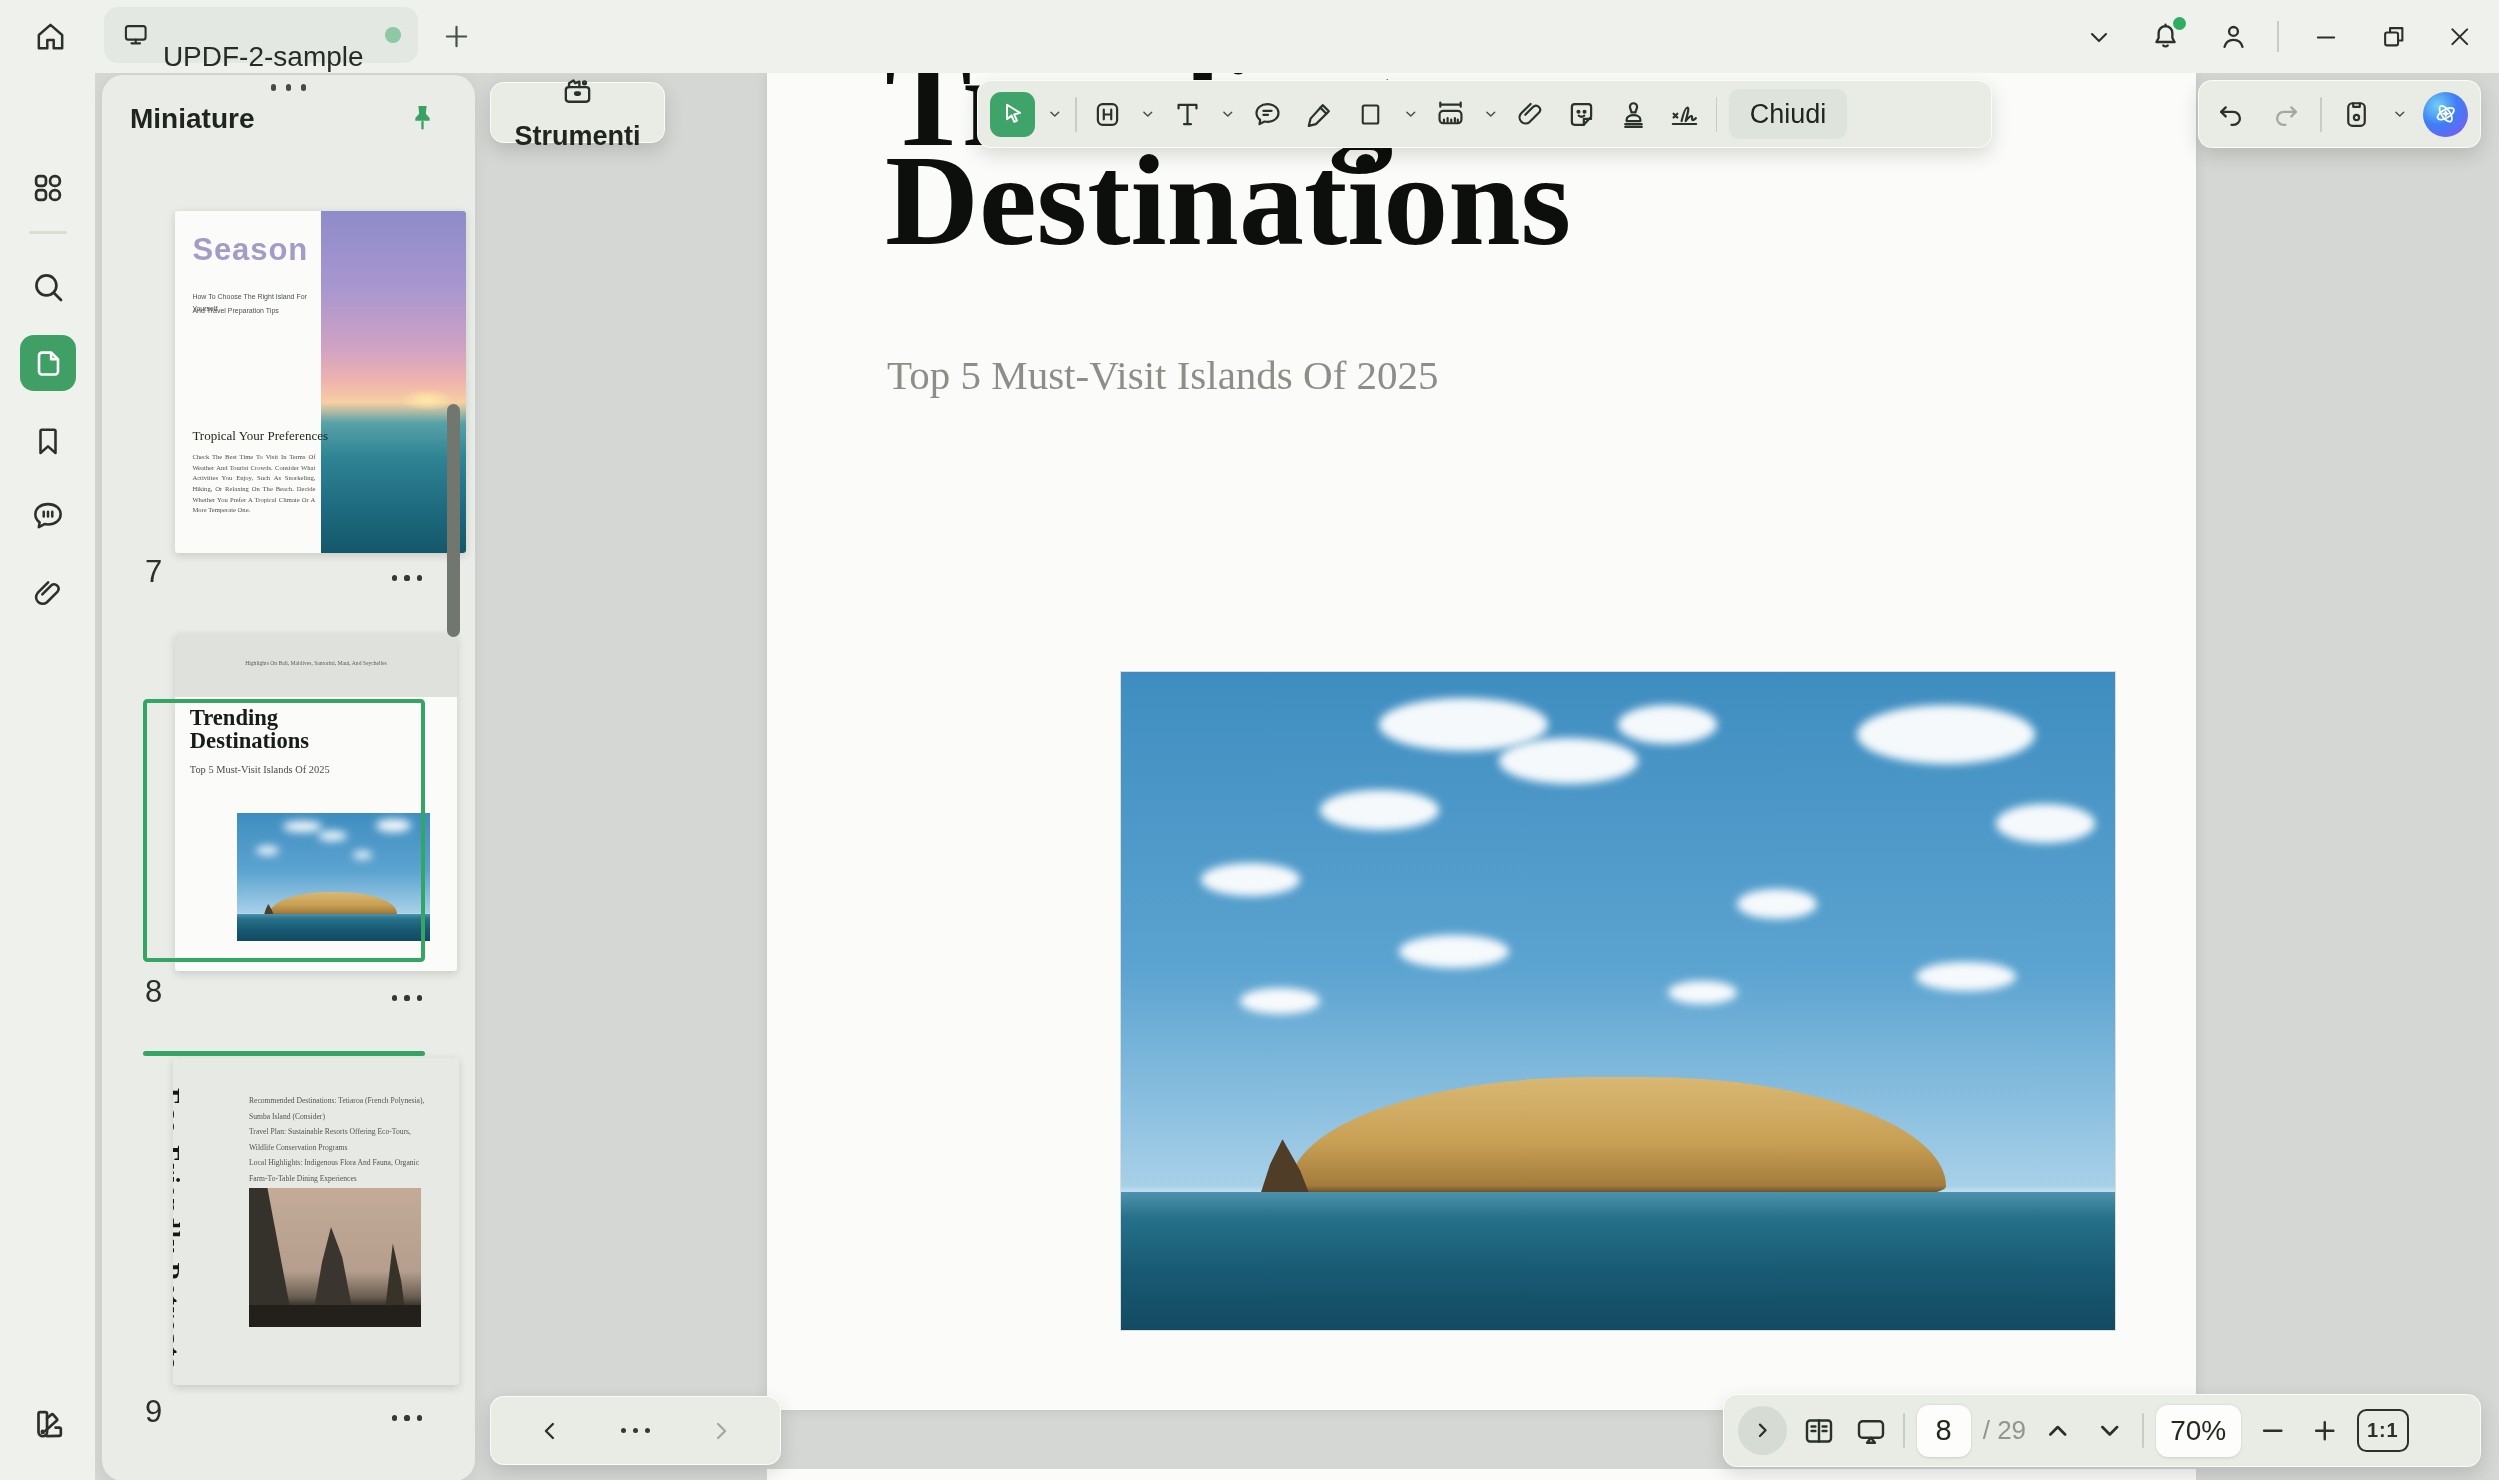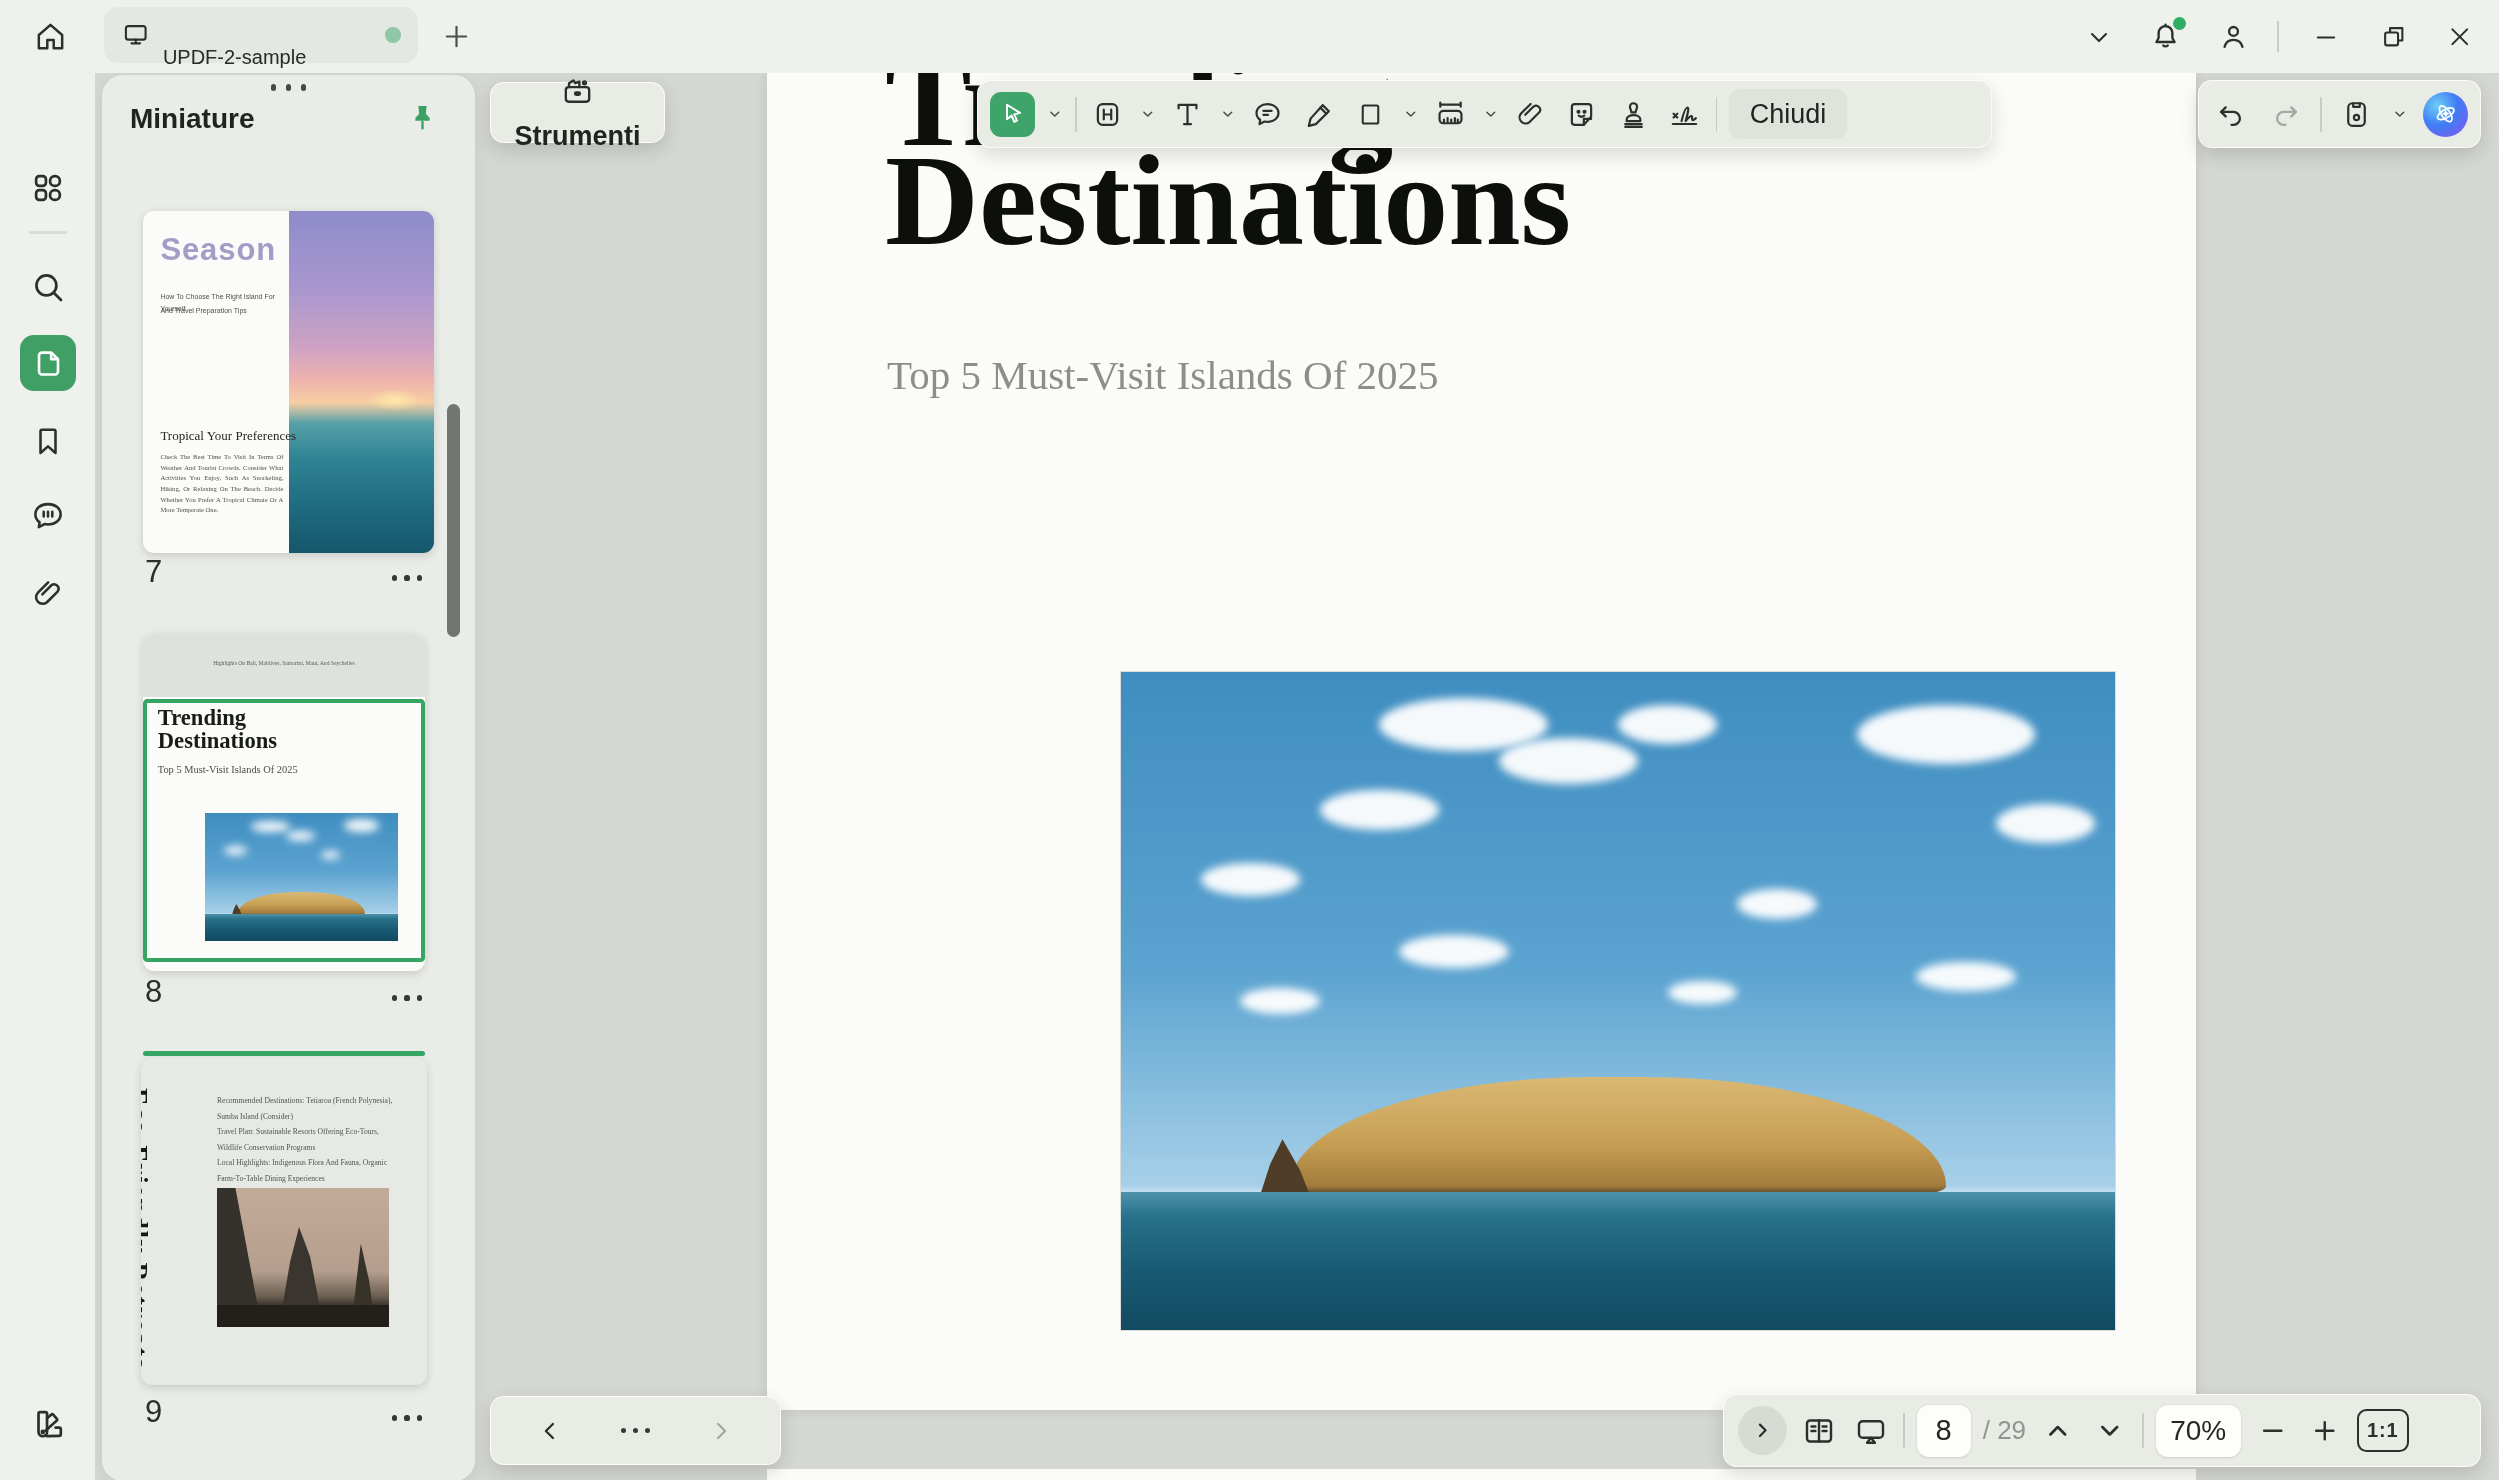--- a/index.html
+++ b/index.html
@@ -8,21 +8,21 @@
   .abs { position:absolute; }
   svg { display:block; }
   .ic { color:#2b302b; }
 
   
   .topbar { left:0; top:0; width:2500px; height:73px; background:#eff1ed; z-index:40; }
   .iconbtn { display:flex; align-items:center; justify-content:center; border-radius:10.4px; }
   .home { left:24px; top:10.4px; width:52px; height:52px; }
   .tab { left:104px; top:7px; width:314px; height:56px; background:#e3e8e2; border-radius:14px;
          display:flex; align-items:center; padding:0 17.4px; gap:12px; }
-  .tab-label { font-size:20px; color:#272d26; flex:1; white-space:nowrap;margin-top:44px; }
+  .tab-label { font-size:28px; color:#272d26; flex:1; white-space:nowrap;margin-top:44px; }
   .tab-dot { width:15.6px; height:15.6px; border-radius:50%; background:#8fc8a6; }
   .plusbtn { left:434px; top:14px; width:45px; height:45px; color:#4a504a; }
   .winctl { top:8.7px; width:56px; height:56px; }
   .bell-wrap { position:relative; }
   .bell-badge { position:absolute; right:7px; top:8.7px; width:13px; height:13px; border-radius:50%; background:#2fae63; }
   .vsep-top { left:2277px; top:21px; width:1.7px; height:31px; background:#c8cdc7; }
 
   
   .sidebar { left:0; top:73px; width:95px; height:1408px; background:#eff1ed; z-index:30; }
   .side-btn { position:absolute; left:20px; width:56px; height:56px; display:flex; align-items:center; justify-content:center; border-radius:14px; }
@@ -32,21 +32,21 @@
   
   .panel { left:102px; top:75px; width:373px; height:1406px; background:#e9ece7; border-radius:21px; z-index:20; overflow:hidden; box-shadow:0 3.5px 15.6px rgba(0,0,0,.06); }
   .drag-dots { position:absolute; left:0; right:0; top:8.7px; display:flex; justify-content:center; gap:9.5px; }
   .drag-dots i { width:5.2px; height:7.8px; border-radius:2.6px; background:#454b45; }
   .panel-title { position:absolute; left:28px; top:28px; font-size:28px; font-weight:bold; color:#1f241f; }
   .pinbtn { position:absolute; left:299px; top:22.6px; width:42px; height:42px; display:flex; align-items:center; justify-content:center; }
   .dots3 { display:flex; gap:7px; }
   .dots3 i { width:5.2px; height:5.2px; border-radius:50%; background:#343934; }
   .pagenum { position:absolute; font-size:31px; color:#2b302b; }
   .morebtn { position:absolute; width:38px; height:26px; display:flex; align-items:center; justify-content:center; }
-  .card { position:absolute; background:#fbfbf9; border-radius:11px; box-shadow:0 2.6px 8.7px rgba(0,0,0,.14); overflow:hidden; }
+  .card { position:absolute; background:#fbfbf9; border-radius:3px; box-shadow:0 2.6px 8.7px rgba(0,0,0,.14); overflow:hidden;margin-left:32px; }
   .serif { font-family:"Liberation Serif", serif; }
 
   
   .c7-img { position:absolute; left:146px; top:0; width:145px; height:342px;
     background:linear-gradient(180deg,#8e8cc9 0%,#a796cf 22%,#cfa2c4 40%,#f0b4ad 50%,#f7cfa2 56%,#57a1a8 62%,#2f8494 72%,#1f6c80 86%,#15576b 100%); }
   .c7-sun { position:absolute; left:55%; top:52%; width:52px; height:22.6px; border-radius:50%;
     background:radial-gradient(ellipse at center,#ffe9a8 0%,rgba(255,220,150,0.0) 70%); }
   .c7-title { position:absolute; left:17.4px; top:21px; font-size:31px; font-weight:bold; color:#a59bc7; letter-spacing:0.9px; }
   .c7-sub { position:absolute; left:17.4px; width:126px; font-size:7px; color:#4c514c; line-height:1.7; }
   .c7-h2 { position:absolute; left:17.4px; top:217px; font-size:13px; color:#23281f; }

